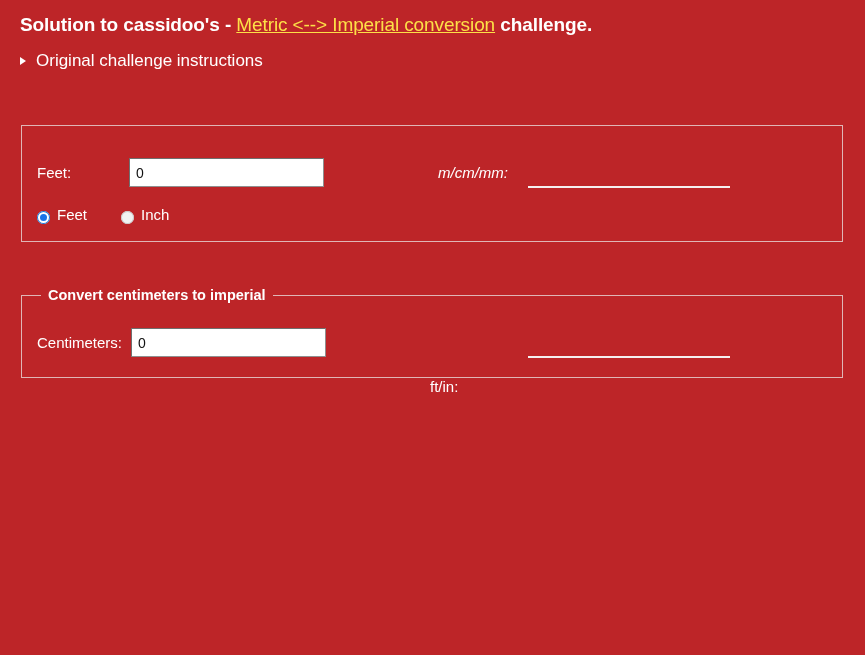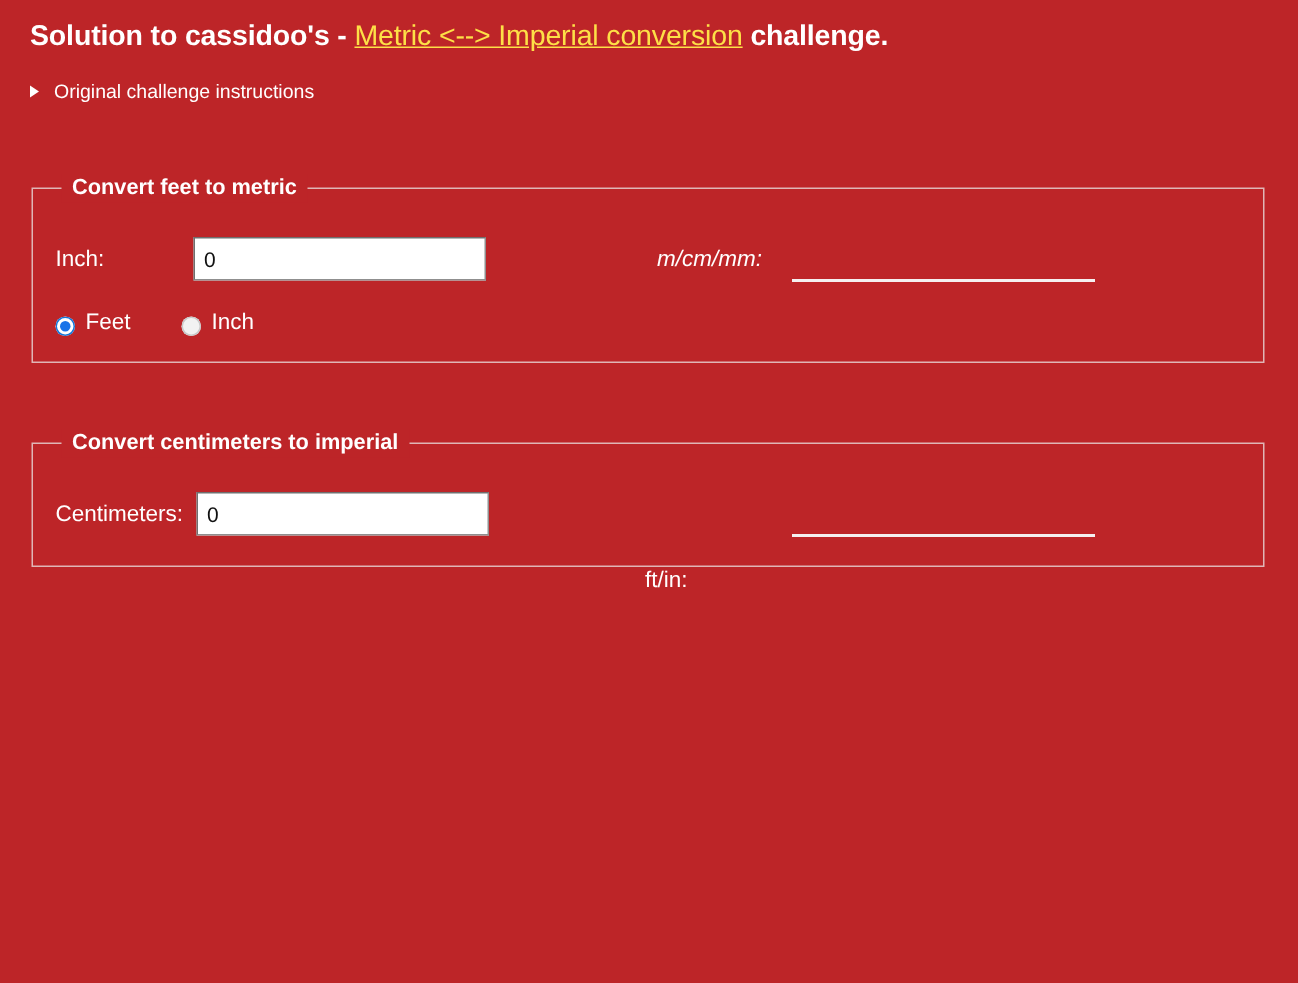--- a/index.html
+++ b/index.html
@@ -44,21 +44,21 @@
     text-decoration: underline;
     font-weight: normal;
     cursor: pointer;
   }
 
   
   .details-row {
     position: absolute;
     left: 20px;
     top: 50px;
-    font-size: 13px;
+    font-size: 17px;
     line-height: 22px;
     color: #ffffff;
     cursor: pointer;
     display: flex;
     align-items: center;
     white-space: nowrap;
   }
   .disclosure-triangle {
     display: inline-block;
     width: 0;
@@ -211,24 +211,23 @@
   <h1 class="page-title">
     <span class="plain">Solution to cassidoo's - </span><a class="challenge-link">Metric &lt;--&gt; Imperial conversion</a><span class="plain"> challenge.</span>
   </h1>
 
   <div class="details-row">
     <span class="disclosure-triangle"></span>
     <span>Original challenge instructions</span>
   </div>
 
   <fieldset class="converter-box" id="box-feet">
-    <legend class="box-legend">Convert feet to metric</legend>
 
     <div class="field-row">
-      <span class="in-label" id="feet-label">Inch:</span>
+      <span class="in-label" id="feet-label">Feet:</span>
       <input class="num-input" id="feet-input" type="text" value="0" style="">
       <span class="out-label" id="mcmmm-label">m/cm/mm:</span>
       <span class="out-value" id="mcmmm-output"></span>
     </div>
 
     <div class="radio-row" style="left:15px;">
       <label class="radio-item checked" style="margin-right:34px;">
         <span class="radio-dot"></span>
         <span class="radio-text">Feet</span>
       </label>

